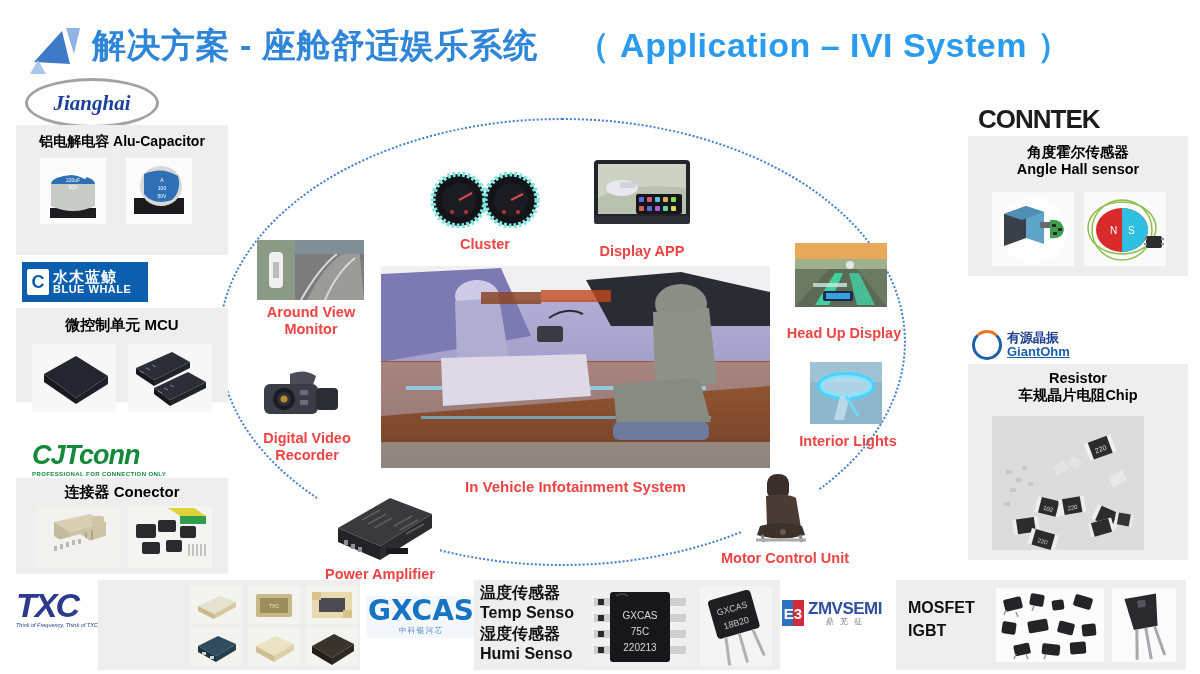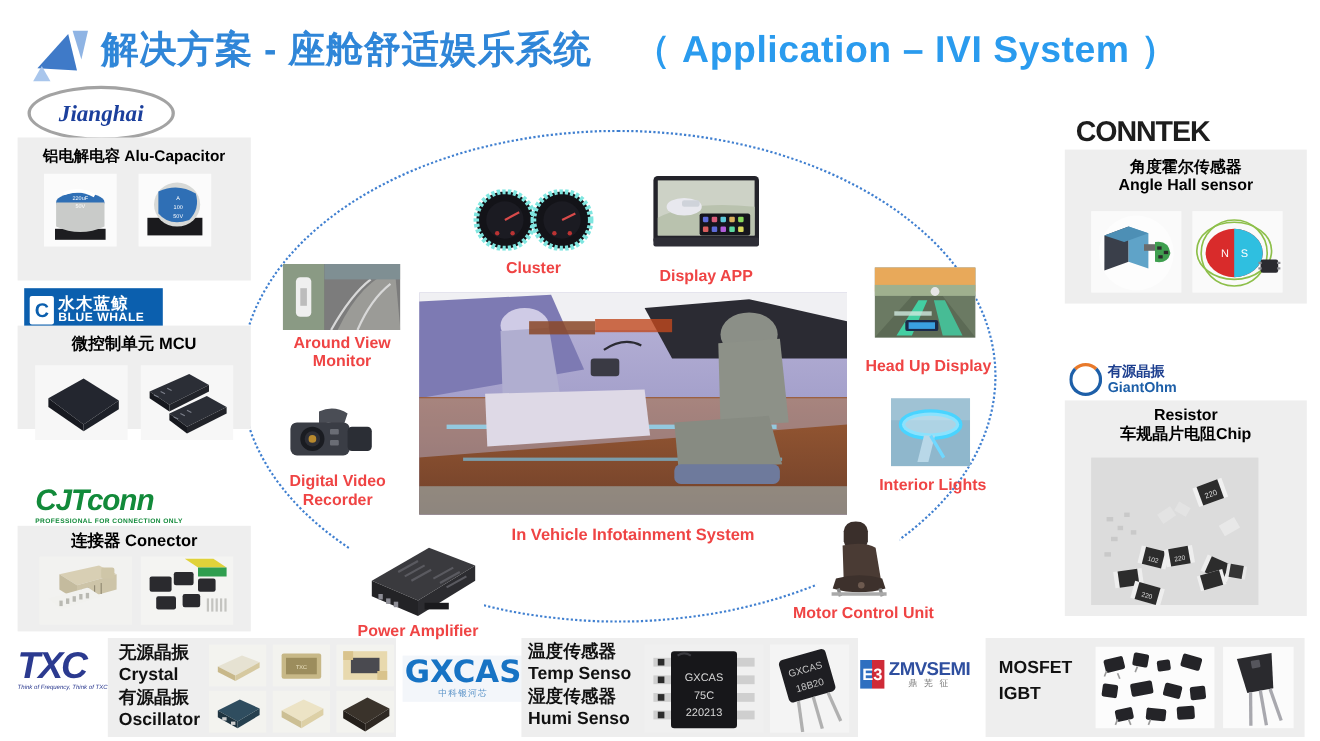--- a/index.html
+++ b/index.html
@@ -47,21 +47,21 @@
   .bw-zh{font-size:15px;font-weight:bold;letter-spacing:1px;}
   .bw-en{font-size:11px;font-weight:bold;letter-spacing:.5px;}
   .cjt{font-weight:bold;font-style:italic;color:#128a3a;font-size:27px;letter-spacing:-1px;}
   .cjt-sub{font-size:6px;color:#128a3a;font-weight:bold;letter-spacing:.4px;text-align:center;}
   .conntek{font-weight:bold;font-size:26px;color:#1d1d1d;letter-spacing:-1px;}
   .giant{display:flex;align-items:center;gap:5px;}
   .giant-g{width:30px;height:30px;border:3px solid #1d5fa8;border-radius:50%;
            border-top-color:#e8792a;box-sizing:border-box;}
   .giant-t{line-height:1.05;}
   .giant-zh{font-size:13px;font-weight:bold;color:#1d3f8f;}
-  .giant-en{font-size:13px;font-weight:bold;color:#1d5fa8;}
+  .giant-en{font-size:13px;font-weight:bold;color:#1d5fa8;text-decoration:underline;}
   .txc{font-weight:bold;font-style:italic;font-size:34px;color:#2b3a8f;letter-spacing:-2px;}
   .txc-sub{font-size:5.5px;color:#2b3a8f;font-style:italic;}
   .gxcas{font-weight:bold;font-size:28px;color:#1773c4;letter-spacing:0px;
          font-family:"DejaVu Sans",sans-serif;}
   .gxcas-sub{font-size:8px;color:#5a93c8;text-align:center;letter-spacing:1px;}
   .zmv{display:flex;align-items:center;gap:4px;}
   .zmv-e{width:22px;height:26px;background:linear-gradient(90deg,#2f6fc0 50%,#cf2b38 50%);
          color:#fff;font-weight:bold;font-size:15px;display:flex;align-items:center;justify-content:center;}
   .zmv-t{line-height:1.05;}
   .zmv-en{font-size:17px;font-weight:bold;color:#2f4f9f;letter-spacing:-.5px;}
@@ -313,21 +313,21 @@
 
   <div class="logo-box" style="left:22px;top:262px;width:130px;height:40px;">
     <div class="bw-box">
       <div class="bw-c">C</div>
       <div class="bw-txt">
         <div class="bw-zh">水木蓝鲸</div>
         <div class="bw-en">BLUE WHALE</div>
       </div>
     </div>
   </div>
-  <div class="panel" style="left:16px;top:296px;width:212px;height:94px;">
+  <div class="panel" style="left:16px;top:308px;width:212px;height:94px;">
     <div class="panel-title" style="position:absolute;left:0;top:8px;width:212px;font-size:15px;">
       <span>微控制单元</span>
       <span> </span>
       <span>MCU</span>
     </div>
     <div class="imgbox" style="left:16px;top:36px;width:84px;height:68px;background:#f7f7f7;">
       <svg width="84" height="68" viewBox="0 0 84 68">
         <rect width="84" height="68" fill="#f7f7f7"></rect>
         <path d="M12 30 L44 12 L76 32 L44 54 Z" fill="#23262f"></path>
         <path d="M12 30 L12 38 L44 60 L44 54 Z" fill="#171920"></path>
@@ -535,26 +535,20 @@
     </div>
   </div>
 
   <div class="logo-box" style="left:16px;top:588px;width:98px;height:42px;">
     <div class="txc" style="line-height:1;">
       <span>TXC</span>
     </div>
     <div class="txc-sub">Think of Frequency, Think of TXC</div>
   </div>
   <div class="panel" style="left:98px;top:580px;width:262px;height:90px;">
-    <div style="position:absolute;left:10px;top:4px;font-weight:bold;font-size:16px;line-height:1.28;">
-      <div>无源晶振</div>
-      <div>Crystal</div>
-      <div>有源晶振</div>
-      <div>Oscillator</div>
-    </div>
     <div class="imgbox" style="left:92px;top:6px;width:52px;height:38px;background:#f3f3ef;">
       <svg width="52" height="38" viewBox="0 0 52 38">
           <rect width="52" height="38" fill="#f3f3ef"></rect>
           <path d="M8 20 L30 10 L46 16 L24 28 Z" fill="#e6e2d2"></path>
           <path d="M8 20 L8 25 L24 33 L24 28 Z" fill="#c8b88a"></path>
           <path d="M24 28 L46 16 L46 21 L24 33 Z" fill="#d6c9a0"></path>
         </svg>
     </div>
     <div class="imgbox" style="left:150px;top:6px;width:52px;height:38px;background:#f3f3ef;">
       <svg width="52" height="38" viewBox="0 0 52 38">

